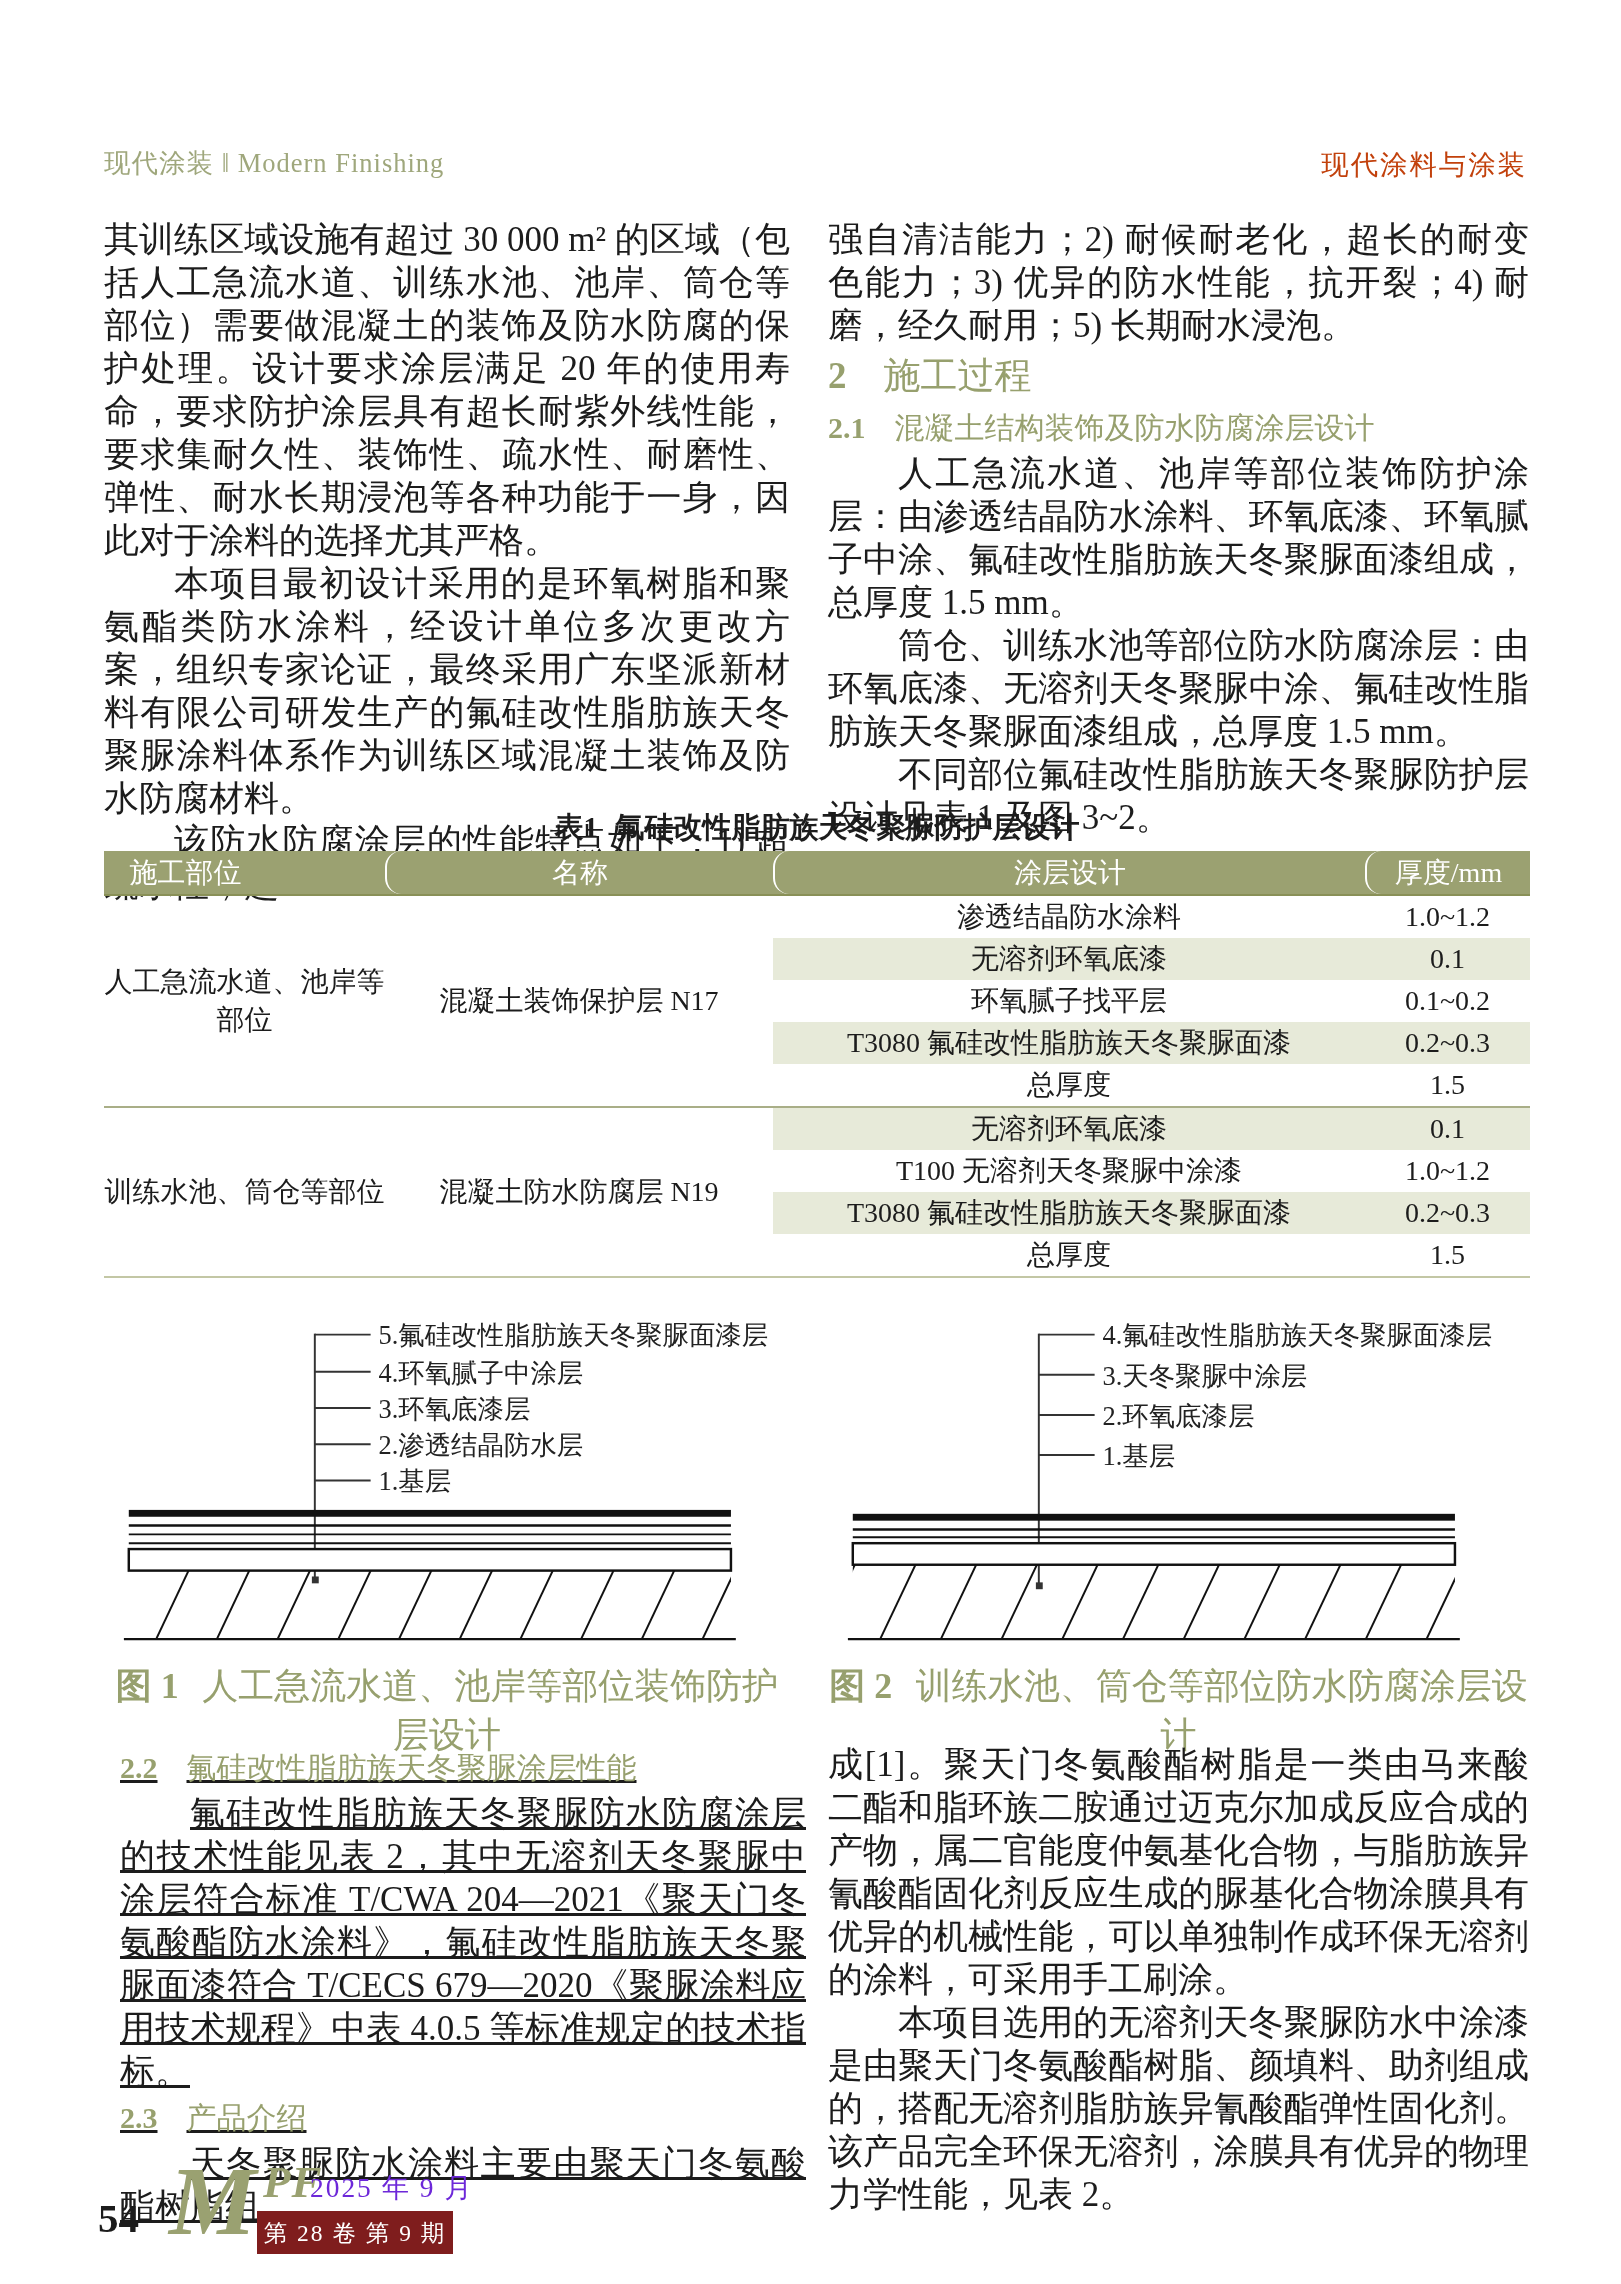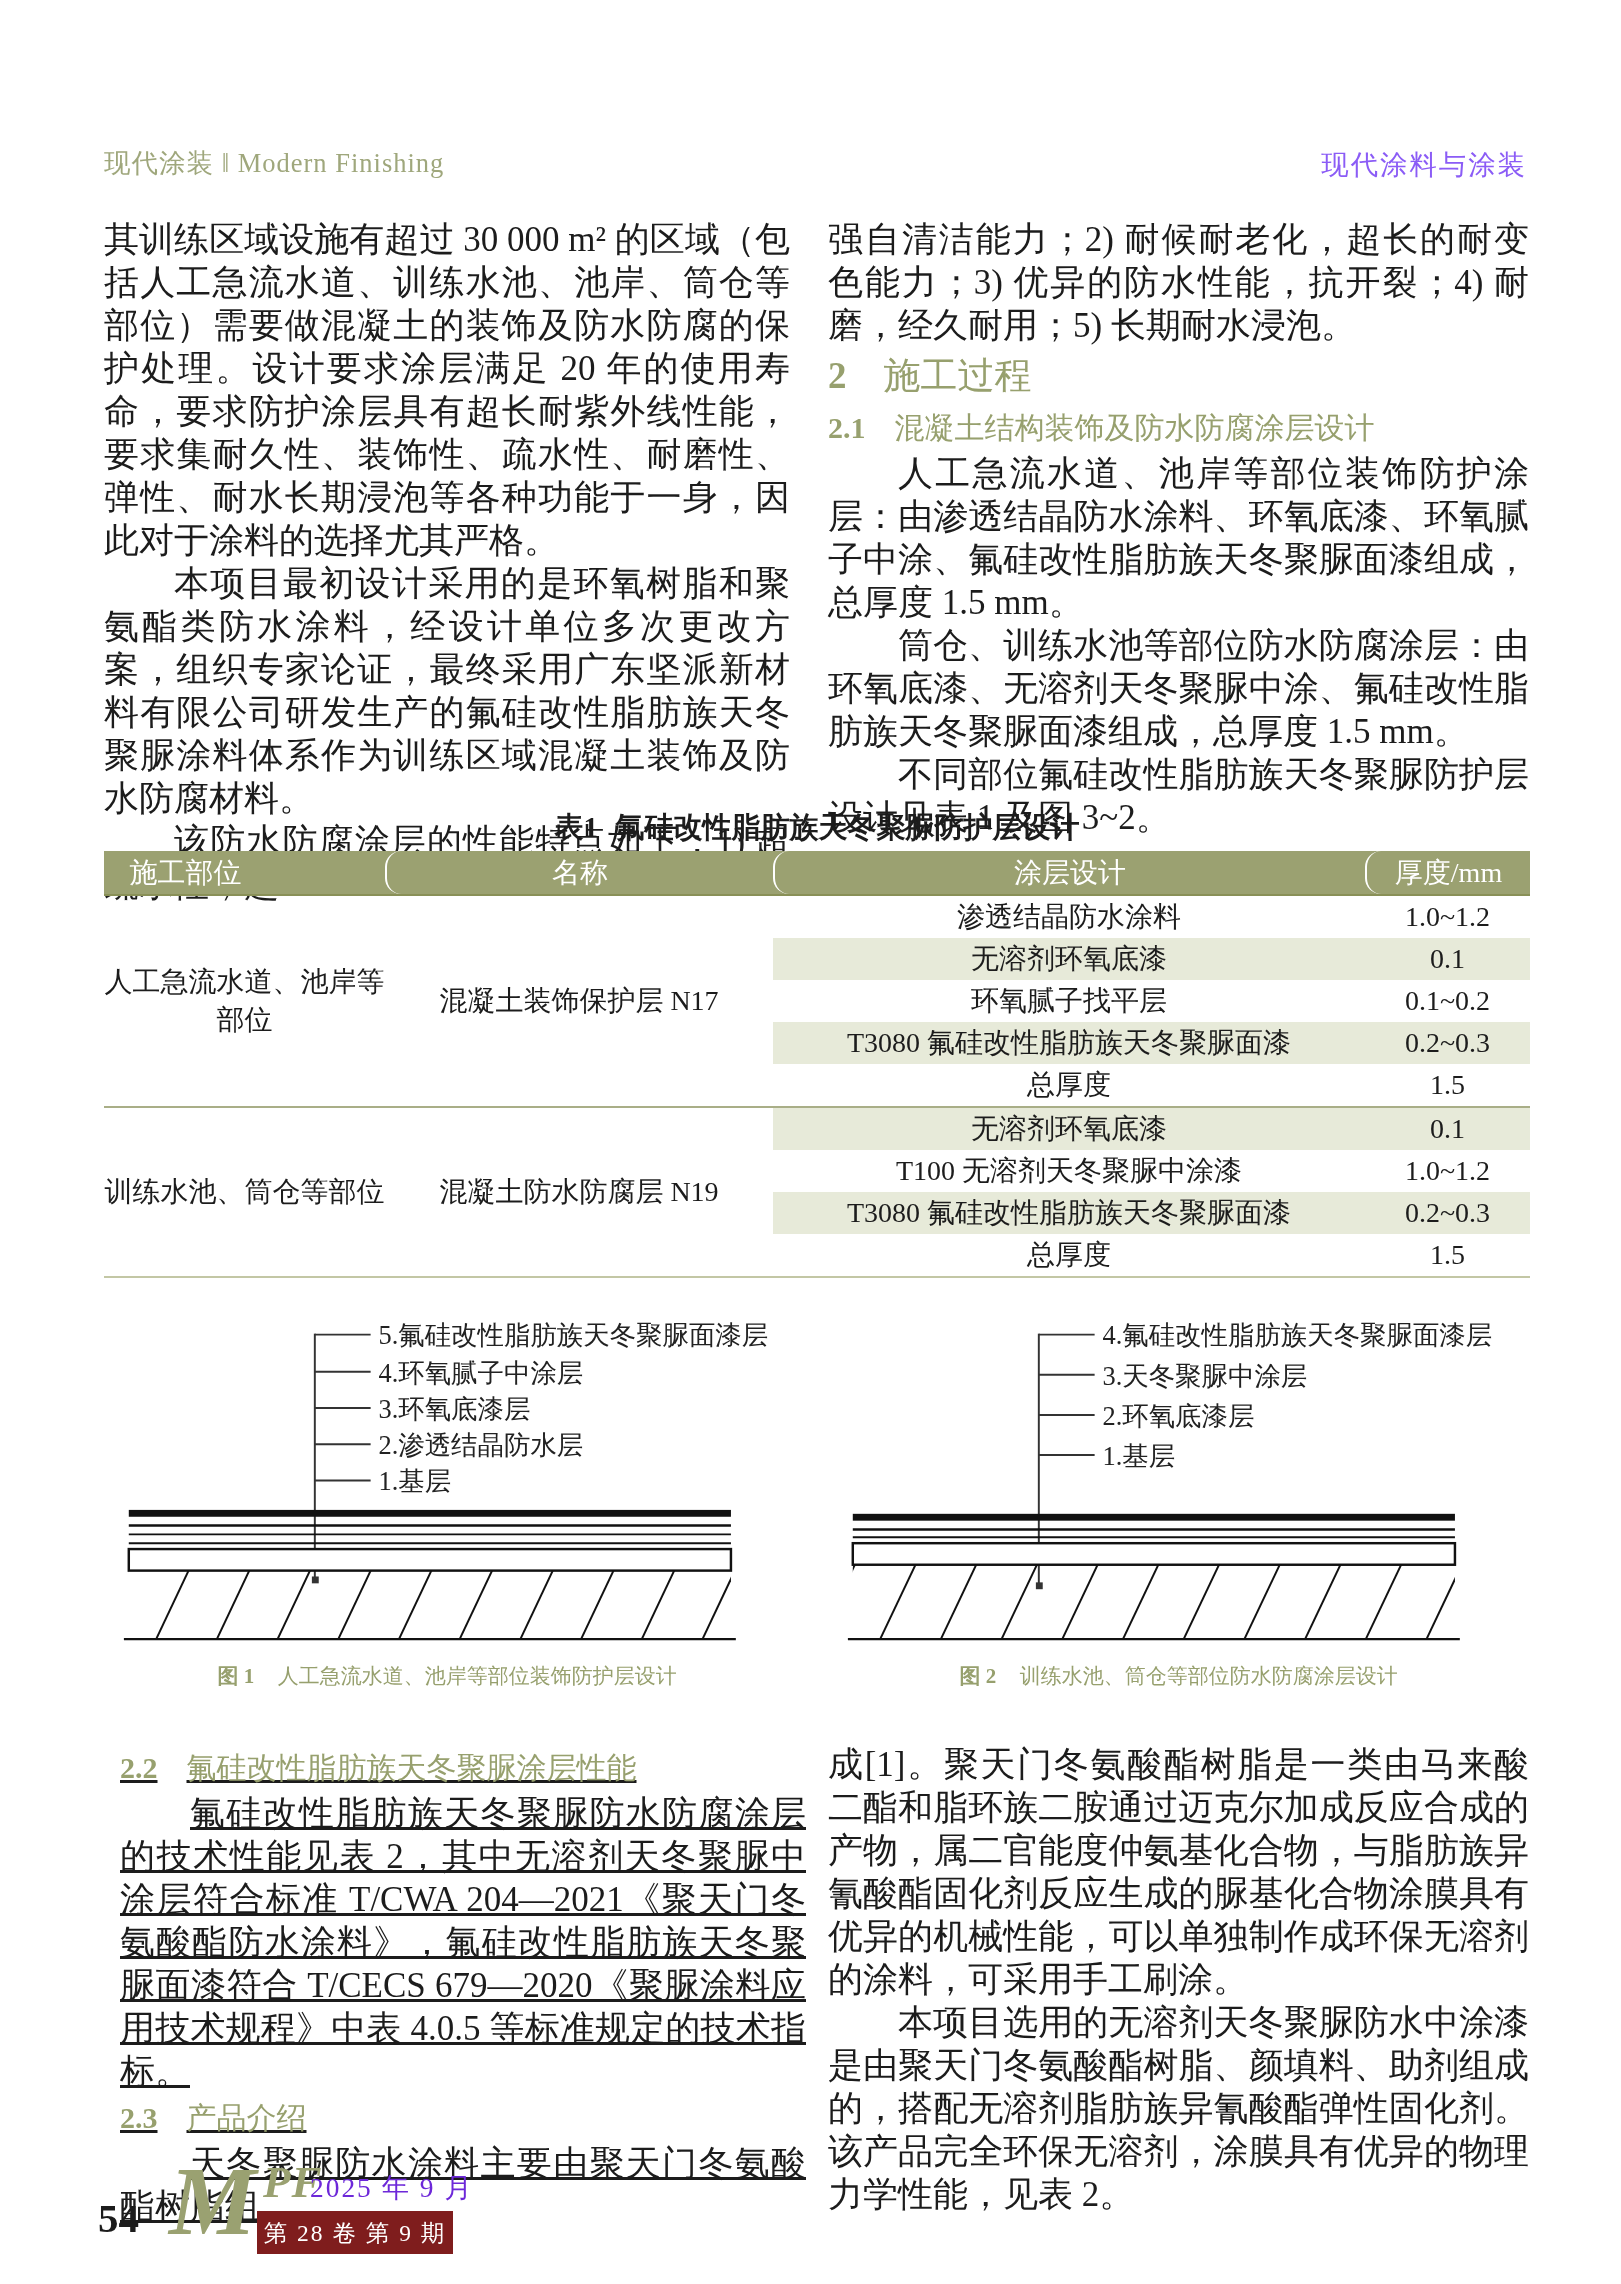--- a/index.html
+++ b/index.html
@@ -8,21 +8,21 @@
     position:relative;
     width:1621px; height:2285px;
     margin:0 auto;
     background:#ffffff;
     font-family:"Liberation Serif","DejaVu Serif",serif;
     color:#1c1c1c;
     overflow:hidden;
   }
   
   .pg-header-left { position:absolute; left:104px; top:145px; font-size:26.5px; color:#9fa77c; letter-spacing:1px; }
-  .pg-header-right { position:absolute; right:94px; top:147px; font-size:27.4px; color:#8b5cf6; letter-spacing:2px; }
+  .pg-header-right { position:absolute; right:94px; top:147px; font-size:27.4px; color:#c2410c; letter-spacing:2px; }
   
   .col { position:absolute; font-size:35px; line-height:43px; text-align:justify; }
   .col p { text-align:justify; }
   .col p.indent { text-indent:2em; }
   .col-left-top  { left:104px; top:218px; width:686px; }
   .col-right-top { left:828px; top:218px; width:701px; }
   .col-left-bot  { left:120px; top:1743px; width:686px;text-decoration:underline; }
   .col-right-bot { left:828px; top:1743px; width:701px; }
   .h-sec { color:#97a06e; font-size:37px; line-height:53px; margin:2px 0 2px 0; text-align:left; }
   .h-sec .hnum { font-weight:bold; margin-right:37px; }
@@ -43,21 +43,21 @@
   .subrow { display:flex; height:42px; align-items:center; }
   .subrow.shaded { background:#e7ead9; }
   .subrow .design { width:592px; text-align:center; }
   .subrow .thick { width:165px; text-align:center; }
   .t1-sep { height:2px; background:#a9ae87; }
   .t1-bottom { height:2px; background:#c3c7a5; }
   
   .fig { position:absolute; }
   .fig-1 { left:104px; top:1318px; width:686px; }
   .fig-2 { left:828px; top:1318px; width:701px; }
-  .fig-caption { margin-top:11.8px; text-align:center; color:#97a06e; font-size:21px; }
+  .fig-caption { margin-top:11.8px; text-align:center; color:#97a06e; font-size:36px; }
   .fig-caption .cap-label { font-weight:bold; margin-right:23.5px; }
   svg text.flabel { font-family:"Liberation Serif","DejaVu Serif",serif; font-size:27px; fill:#222; }
   
   .footer-page-num { position:absolute; left:98px; top:2194px; font-size:41px; font-weight:bold; }
   .footer-logo-m { position:absolute; left:169px; top:2152px; font-size:98px; line-height:98px; font-style:italic; font-weight:bold; color:#9aa171; }
   .footer-logo-pf { position:absolute; left:263px; top:2156px; font-size:45px; font-style:italic; font-weight:bold; color:#9aa171; letter-spacing:1px; }
   .footer-date { position:absolute; left:310px; top:2170px; font-size:27.4px; color:#6d28d9; letter-spacing:2px; }
   .footer-band { position:absolute; left:257px; top:2211px; width:196px; height:43px; background:#7f1d1d; display:flex; align-items:center; justify-content:center; }
   .footer-band .issue { color:#ffffff; font-size:23.5px; letter-spacing:2px; white-space:nowrap; }
 </style>

